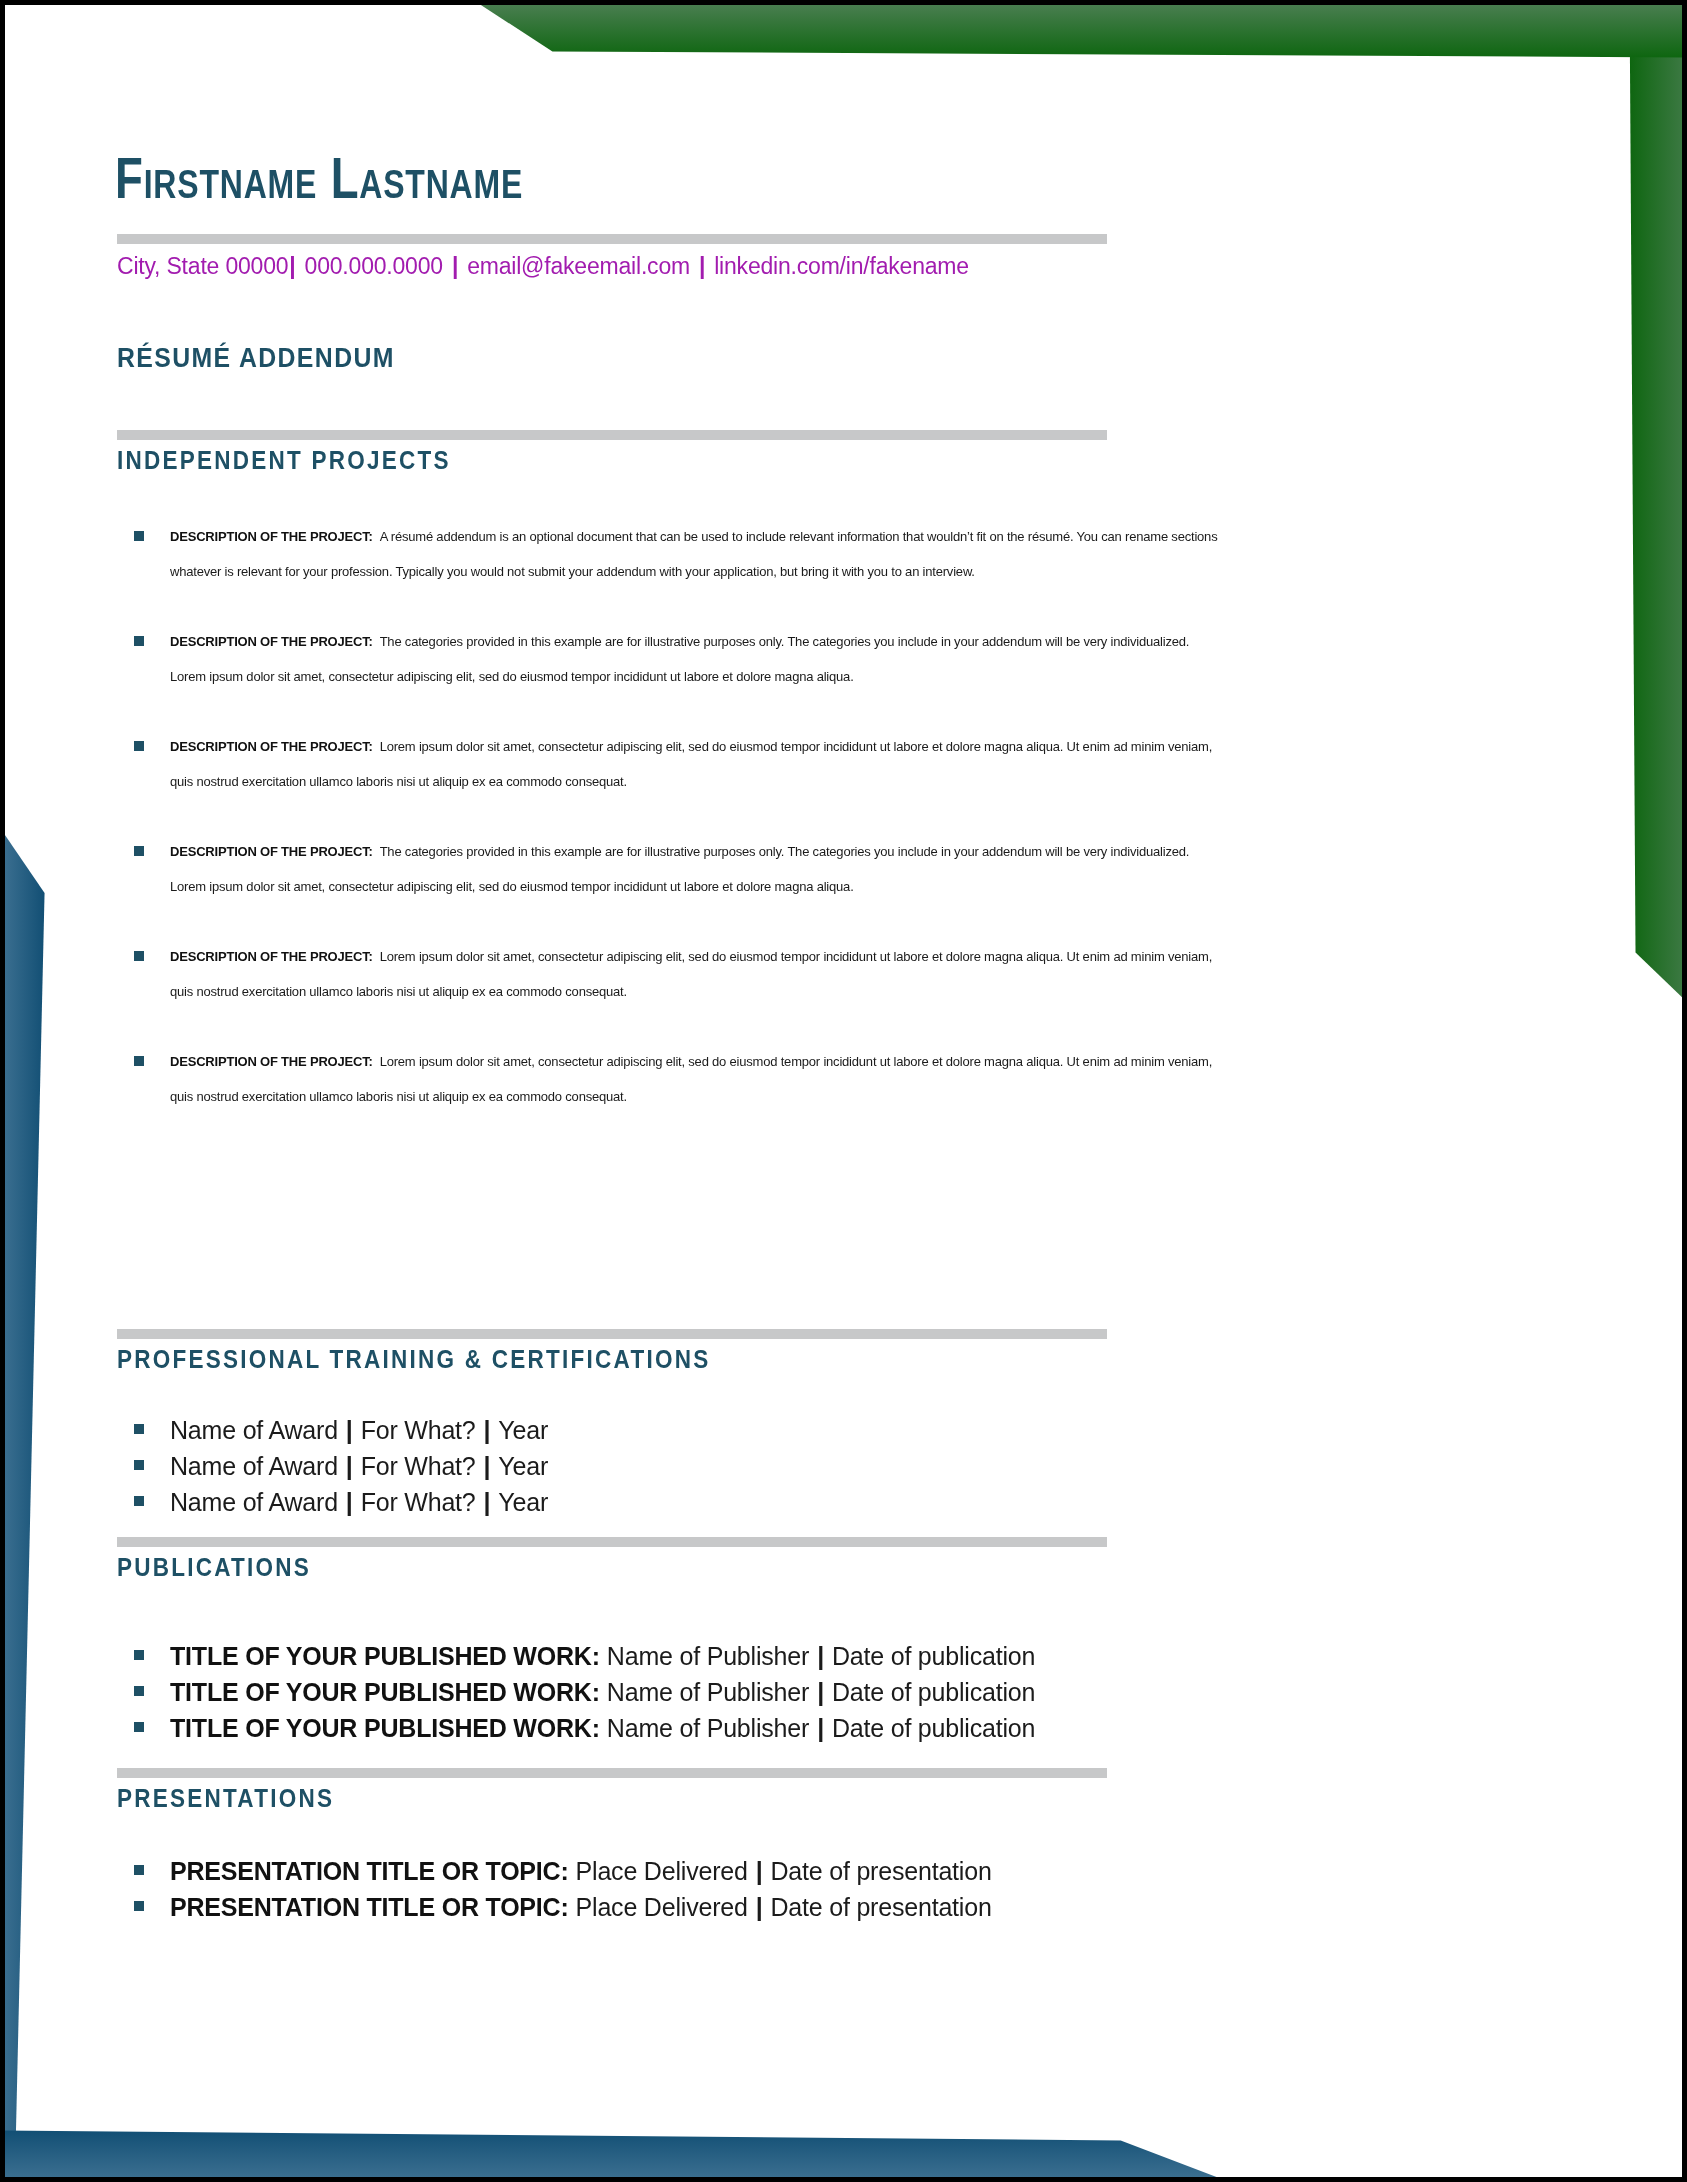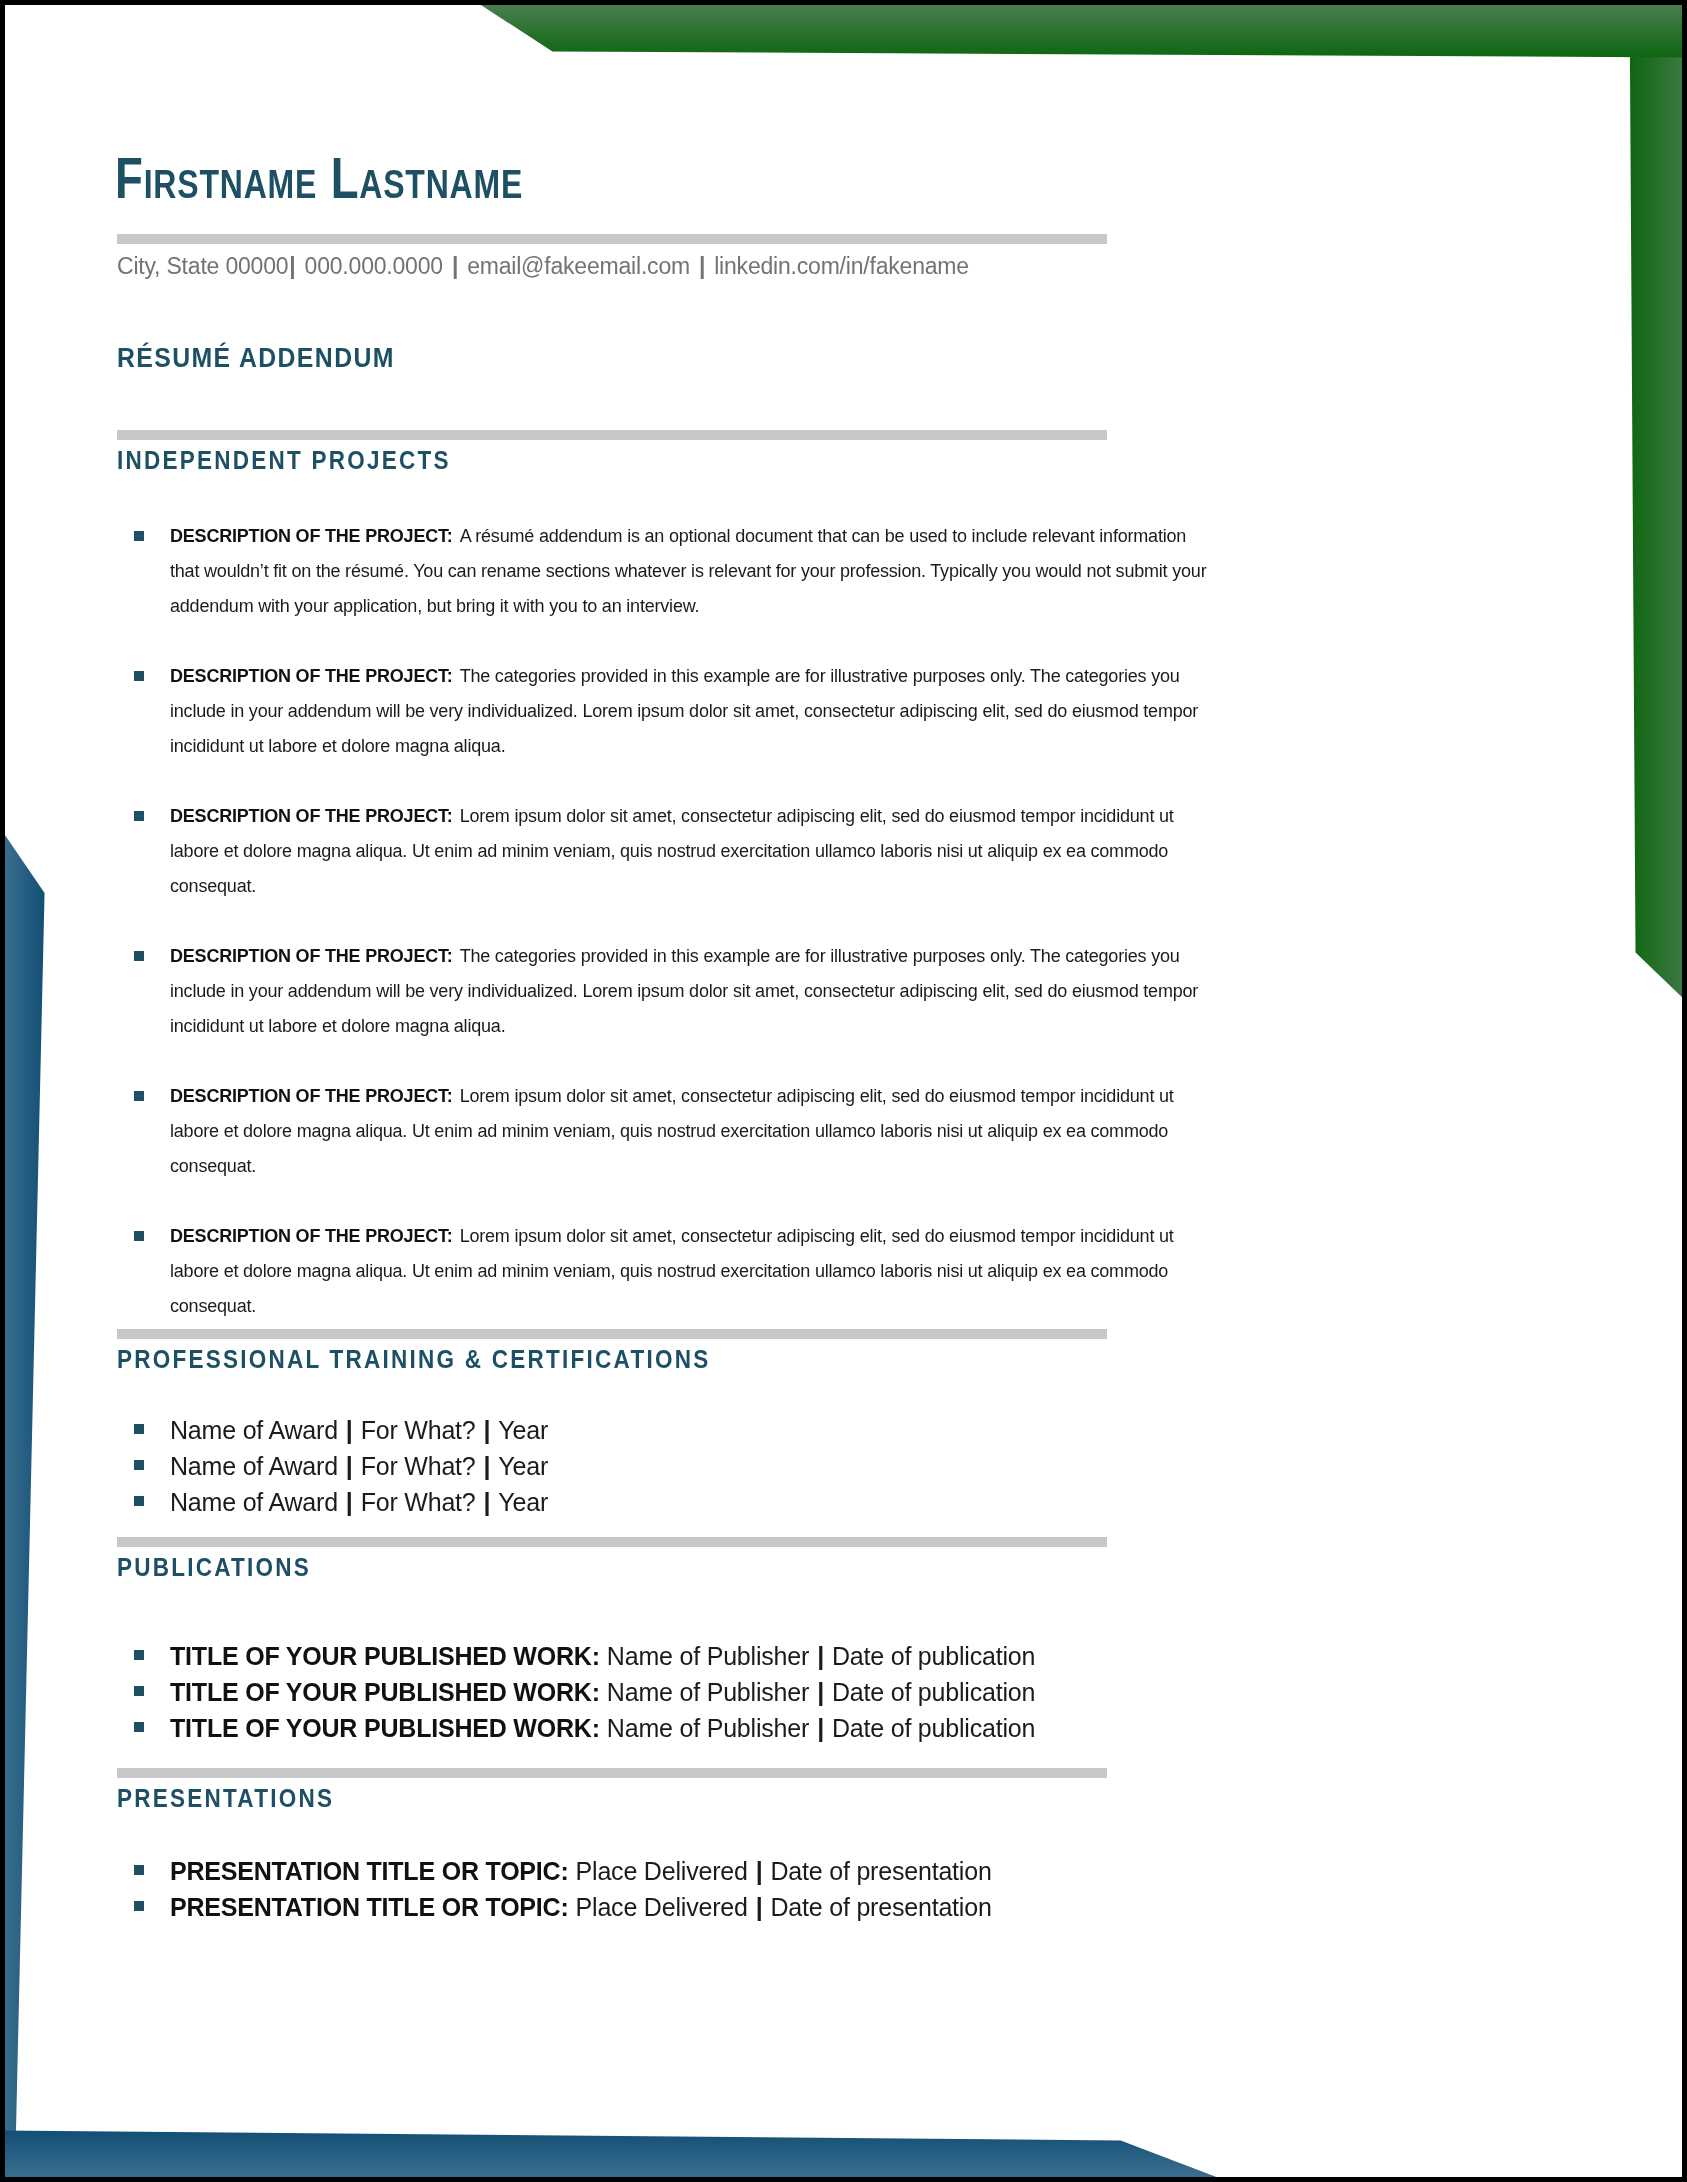--- a/index.html
+++ b/index.html
@@ -19,40 +19,40 @@
   .page-name{
     left:115px;top:145px;font-size:57px;font-weight:700;color:#1E5065;
     font-variant:small-caps;letter-spacing:1px;white-space:nowrap;
     transform:scaleX(0.80);transform-origin:left top;
   }
   .bar{
     position:absolute;left:117px;width:990px;height:10px;background:#C7C8C9;
   }
   .bar-name{top:234px;}
   .contact-line{
-    left:117px;top:253px;font-size:23px;color:#737373;white-space:nowrap;
+    left:117px;top:253px;font-size:23px;color:#a21caf;white-space:nowrap;
     letter-spacing:-0.2px;
   }
   .contact-line .sep{font-weight:700;margin:0 9px;}
   .contact-line .sep-tight{margin-left:1px;}
   .doc-title{
     left:117px;top:343px;font-size:27px;font-weight:700;color:#1E5065;
     letter-spacing:1.5px;white-space:nowrap;transform:scaleX(0.92);
     transform-origin:left top;
   }
   section{position:absolute;left:0;top:0;width:1687px;}
   section .bar{top:0;}
   .section-title{
     position:absolute;left:117px;top:16px;font-size:25px;font-weight:700;
     color:#1E5065;letter-spacing:2.5px;white-space:nowrap;
     transform:scaleX(0.9);transform-origin:left top;margin:0;
   }
   .items{position:absolute;left:170px;width:1049px;}
   .para-item{
-    position:relative;font-size:18px;line-height:35px;color:#1b1b1b;
+    position:relative;font-size:13px;line-height:35px;color:#1b1b1b;
     letter-spacing:-0.2px;margin-bottom:35px;
   }
   .line-item{
     position:relative;font-size:25px;line-height:36px;color:#1b1b1b;
     letter-spacing:-0.2px;white-space:nowrap;
   }
   .bullet-sq{
     position:absolute;left:-36px;top:12px;width:10px;height:10px;
     background:#1E5065;display:block;
   }

